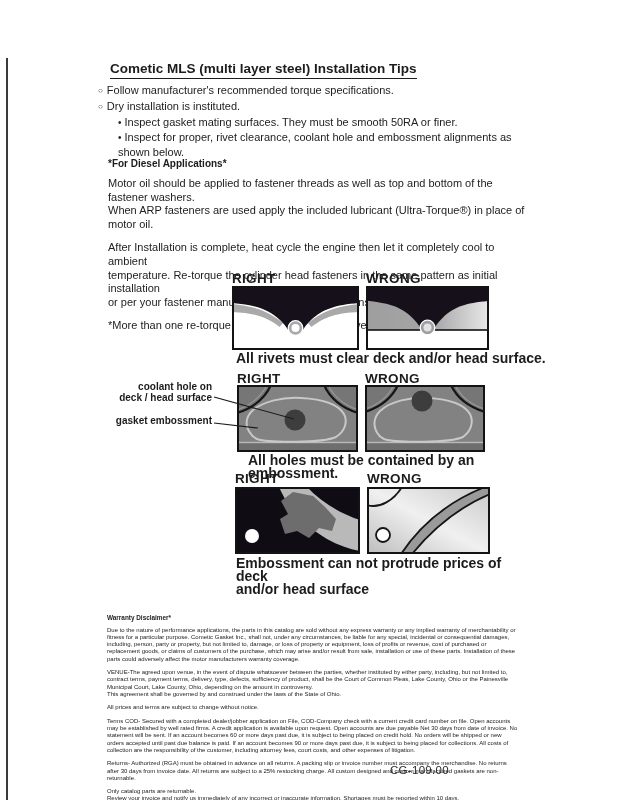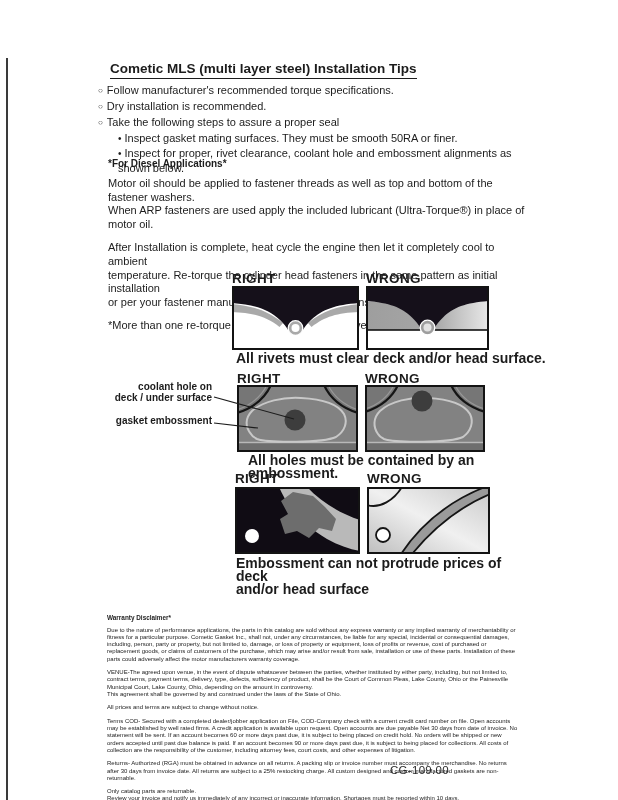--- a/index.html
+++ b/index.html
@@ -38,22 +38,21 @@
 </head>
 <body>
 
 <div class="page">
   <div class="edge-line"></div>
 
   <div class="title">Cometic MLS (multi layer steel) Installation Tips</div>
 
   <div class="tips">
     <div class="tip"><span class="b1">○</span><span>Follow manufacturer's recommended torque specifications.</span></div>
-    <div class="tip"><span class="b1">○</span><span>Dry installation is recommended.</span></div>
-    <div class="tip"><span class="b1">○</span><span>Take the following steps to assure a proper seal</span></div>
+    <div class="tip"><span class="b1">○</span><span>Dry installation is instituted.</span></div>
     <div class="subtip"><span class="b2">•</span><span>Inspect gasket mating surfaces.  They must be smooth 50RA or finer.</span></div>
     <div class="subtip"><span class="b2">•</span><span>Inspect for proper, rivet clearance, coolant hole and embossment alignments as shown below.</span></div>
   </div>
 
   <div class="diesel">
     <h2>*For Diesel Applications*</h2>
     <p>Motor oil should be applied to fastener threads as well as top and bottom of the fastener washers.
 When ARP fasteners are used apply the included lubricant (Ultra-Torque®) in place of motor oil.</p>
     <p>After Installation is complete, heat cycle the engine then let it completely cool to ambient
 temperature. Re-torque the cylinder head fasteners in the same pattern as initial installation
@@ -90,21 +89,21 @@
     <circle cx="61.5" cy="41.5" r="4" fill="#e2e2e2"></circle>
     <rect x="1" y="1" width="121" height="62" fill="none" stroke="#131313" stroke-width="2"></rect>
   </svg>
 
   <div class="fig-caption" style="left:236px;top:312px;">All rivets must clear deck and/or head surface.</div>
 
   <div class="fig-header" style="left:237px;top:331px;width:121px;">RIGHT</div>
   <div class="fig-header" style="left:365px;top:331px;width:120px;">WRONG</div>
 
   <div class="fig-label" style="top:342px;">coolant hole on
-deck / under surface</div>
+deck / head surface</div>
   <div class="fig-label" style="top:376px;">gasket embossment</div>
 
   <svg class="fig-box" style="left:237px;top:345px;" width="121" height="67" viewBox="0 0 121 67">
     <rect x="0" y="0" width="121" height="67" fill="#828282"></rect>
     <line x1="2" y1="57.5" x2="119" y2="57.5" stroke="#b8b8b8" stroke-width="1.4"></line>
     <rect x="1" y="58.5" width="119" height="7" fill="#6e6e6e"></rect>
     <path d="M0,0 H34 C28,13 16,23 0,28 Z" fill="#767676" stroke="#151515" stroke-width="2.2"></path>
     <path d="M30,0 C24,12 14,20 0,25" fill="none" stroke="#989898" stroke-width="1.2"></path>
     <path d="M121,0 H87 C93,13 105,23 121,28 Z" fill="#767676" stroke="#151515" stroke-width="2.2"></path>
     <path d="M91,0 C97,12 107,20 121,25" fill="none" stroke="#989898" stroke-width="1.2"></path>

